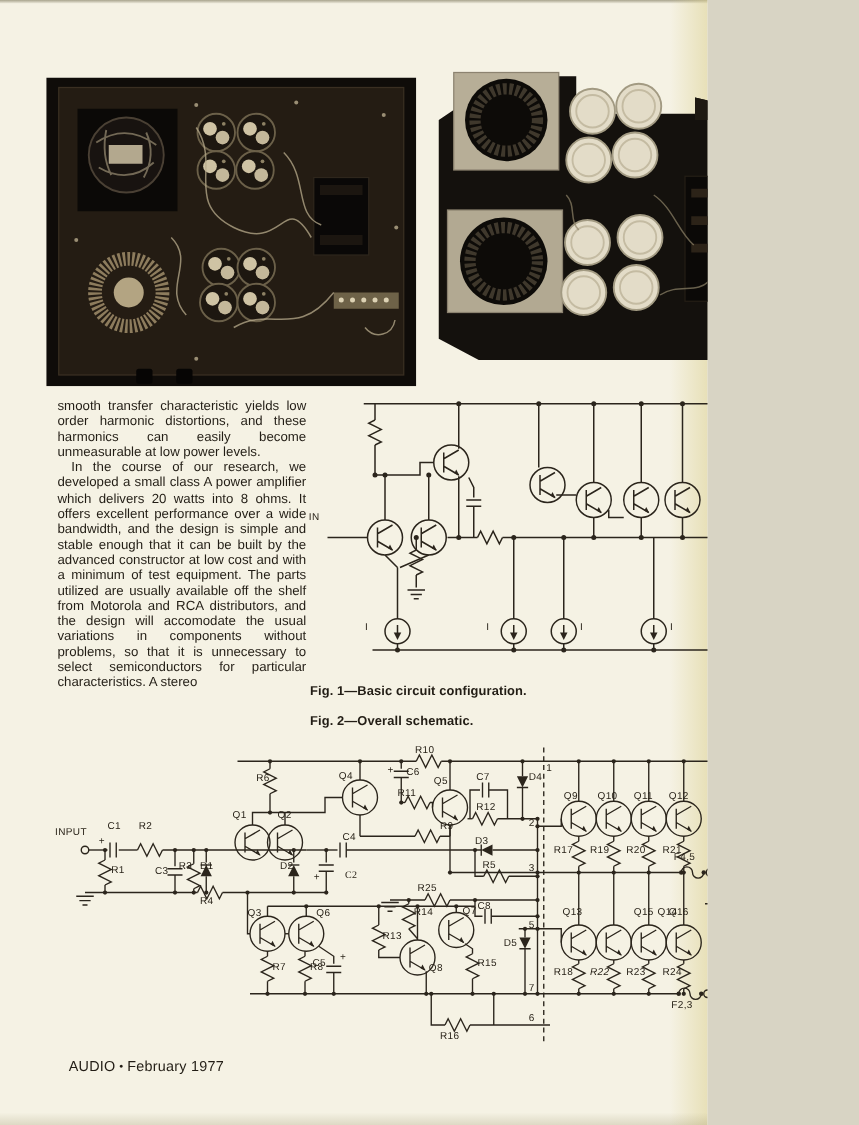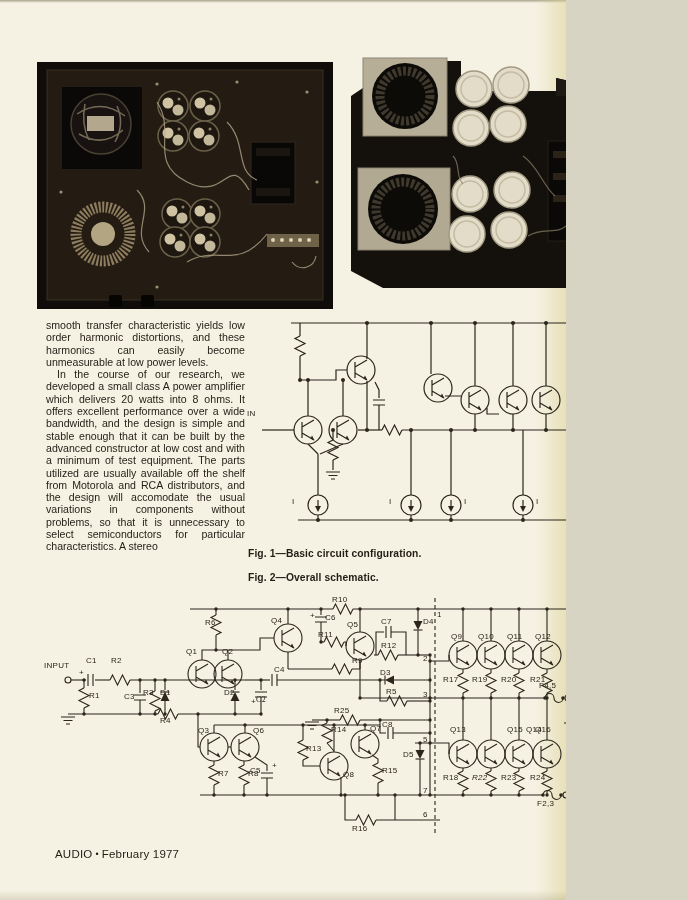--- a/index.html
+++ b/index.html
@@ -529,21 +529,21 @@
         <span class="comp-label" style="left: 285px; top: 19px;">C6</span>
         <span class="comp-label" style="left: 292px; top: 1px;">R10</span>
         <span class="comp-label" style="left: 278px; top: 36px;">R11</span>
         <span class="comp-label" style="left: 307px; top: 26px;">Q5</span>
         <span class="comp-label" style="left: 291px; top: 62px; margin-left: 21px;">R9</span>
         <span class="comp-label" style="left: 341px; top: 23px;">C7</span>
         <span class="comp-label" style="left: 341px; top: 47px;">R12</span>
         <span class="comp-label" style="left: 383px; top: 23px;">D4</span>
         <span class="comp-label" style="left: 234px; top: 71px;">C4</span>
         <span class="comp-label" style="left: 211px; top: 103px;">+</span>
-        <span class="comp-label" style="left: 216px; top: 101px; font-family: Liberation Serif, serif;">C2</span>
+        <span class="comp-label" style="left: 236px; top: 101px; font-family: Liberation Serif, serif;">C2</span>
         <span class="comp-label" style="left: 340px; top: 74px;">D3</span>
         <span class="comp-label" style="left: 346px; top: 93px;">R5</span>
         <span class="comp-label" style="left: 294px; top: 112px;">R25</span>
         <span class="comp-label" style="left: 342px; top: 126px;">C8</span>
         <span class="comp-label" style="left: 291px; top: 131px;">R14</span>
         <span class="comp-label" style="left: 158px; top: 132px;">Q3</span>
         <span class="comp-label" style="left: 213px; top: 132px;">Q6</span>
         <span class="comp-label" style="left: 178px; top: 175px;">R7</span>
         <span class="comp-label" style="left: 208px; top: 175px;">R8</span>
         <span class="comp-label" style="left: 210px; top: 172px;">C5</span>

